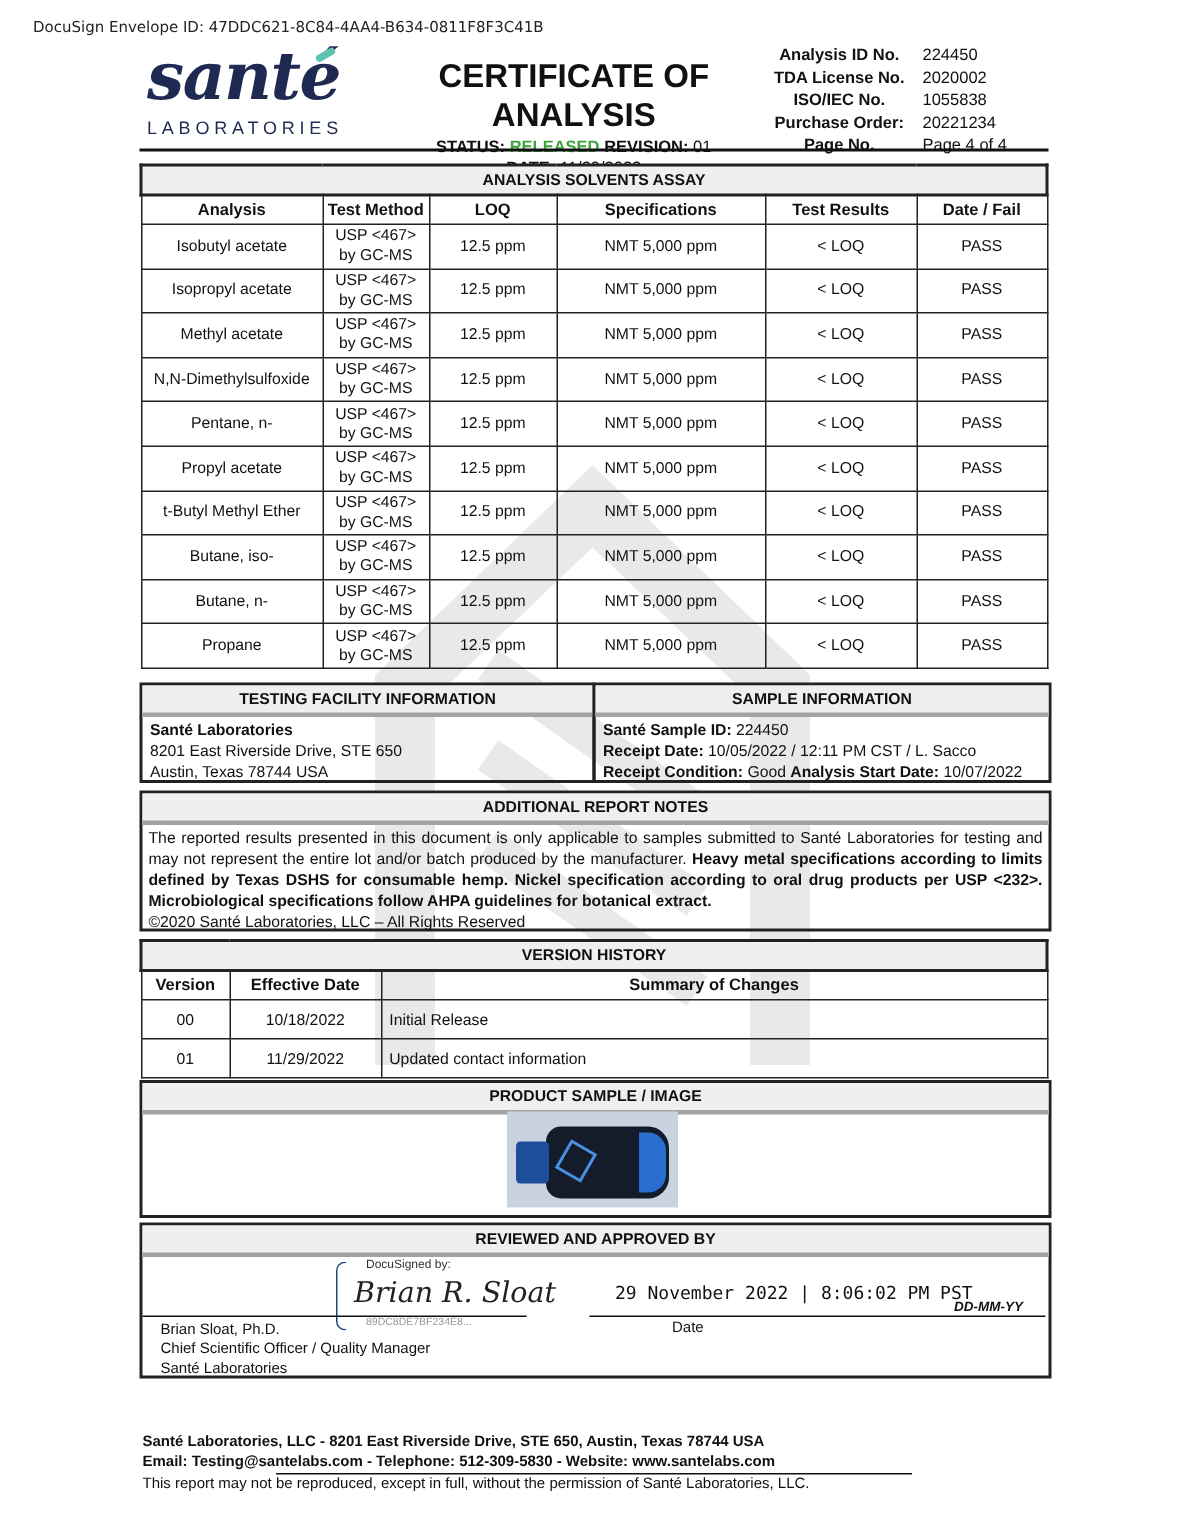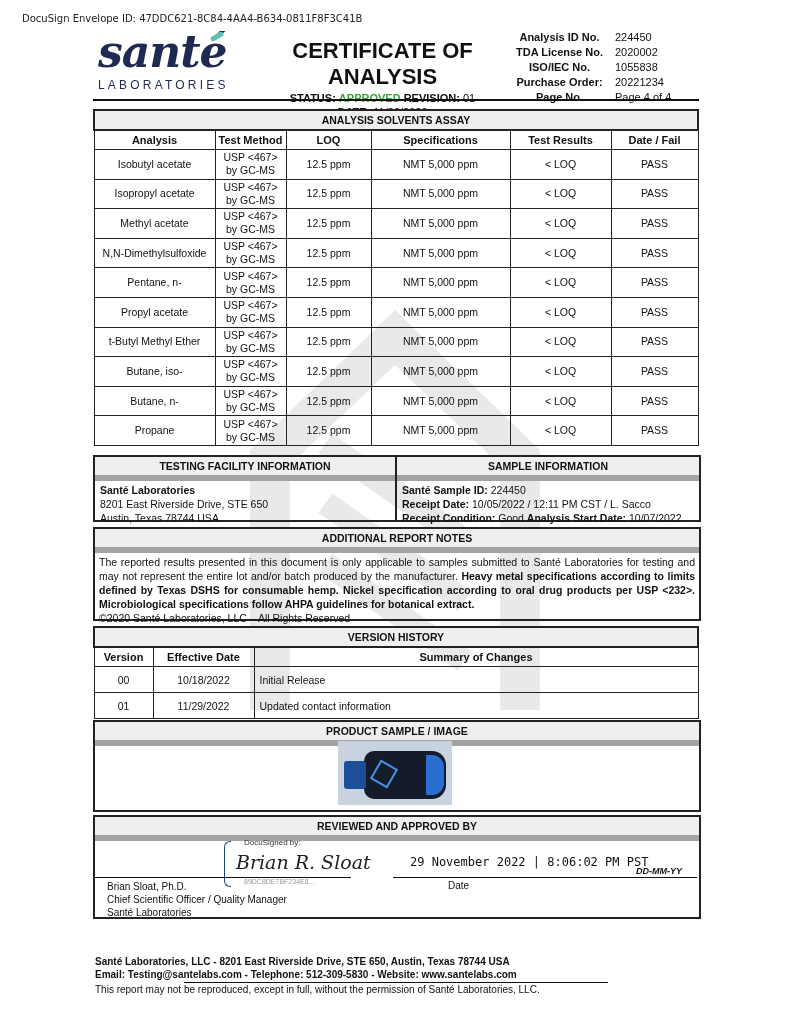--- a/index.html
+++ b/index.html
@@ -17,21 +17,21 @@
   .meta { position: absolute; left: 516px; top: 30px; font-size: 11px; }
   .meta table { border-collapse: collapse; }
   .meta td { padding: 0 0 1px 0; line-height: 14px; }
   .meta td.k { text-align: center; font-weight: bold; padding-right: 12px; }
   .rule { position: absolute; height: 2px; background: #111; }
   table.grid { position: absolute; border-collapse: collapse; font-size: 10.5px; }
   table.grid td, table.grid th { border: 1px solid #222; text-align: center; padding: 0; }
   table.grid th.sec { background: #efefef; font-weight: bold; height: 18px; border: 2px solid #222; }
   table.grid th.col { font-weight: bold; height: 18px; font-size: 11px; }
   .box { position: absolute; border: 2px solid #222; font-size: 10.5px; }
-  .box .hdr { background: #efefef; text-align: center; font-weight: bold; height: 18px; line-height: 18px; border-bottom: 6px solid #a3a3a3; }
+  .box .hdr { background: #efefef; text-align: center; font-weight: bold; height: 18px; line-height: 18px; border-bottom: 3px solid #a3a3a3; }
   .bottle { position: absolute; left: 338px; top: 741px; width: 114px; height: 64px; background: #c9d3e0; overflow: hidden; }
   .bottle .cap { position: absolute; left: 6px; top: 20px; width: 22px; height: 28px; background: #1c4e9a; border-radius: 3px; }
   .bottle .body { position: absolute; left: 26px; top: 10px; width: 82px; height: 48px; background: #141c2c; border-radius: 10px 14px 14px 10px; }
   .bottle .label { position: absolute; left: 88px; top: 14px; width: 18px; height: 40px; background: #2a6fd0; border-radius: 0 12px 12px 0; }
   .bottle .hex { position: absolute; left: 36px; top: 22px; width: 16px; height: 18px; border: 2px solid #4a90e2; transform: rotate(30deg); }
   .sig-box { position: absolute; left: 224px; top: 841px; width: 6px; height: 44px; border: 1px solid #1b4a7a; border-right: none; border-radius: 6px 0 0 6px; }
   .footer { position: absolute; left: 95px; width: 604px; text-align: left; font-size: 10px; }
   .watermark { position: absolute; left: 230px; top: 250px; width: 330px; height: 470px; opacity: 0.12; pointer-events: none; }
 </style>
 </head>
@@ -49,21 +49,21 @@
 <div class="logo">
   <div class="accent"></div>
   <div class="script">santé</div>
   <div class="sub">LABORATORIES</div>
 </div>
 
 <div class="title-block">
   <div class="title">CERTIFICATE OF ANALYSIS</div>
   <div class="line">
     <b>STATUS:</b>
-    <span class="released">APPROVED</span>
+    <span class="released">RELEASED</span>
     <b>REVISION:</b>
     <span>01</span>
   </div>
   <div class="line">
     <b>DATE:</b>
     <span>11/29/2022</span>
   </div>
 </div>
 
 <div class="meta">

